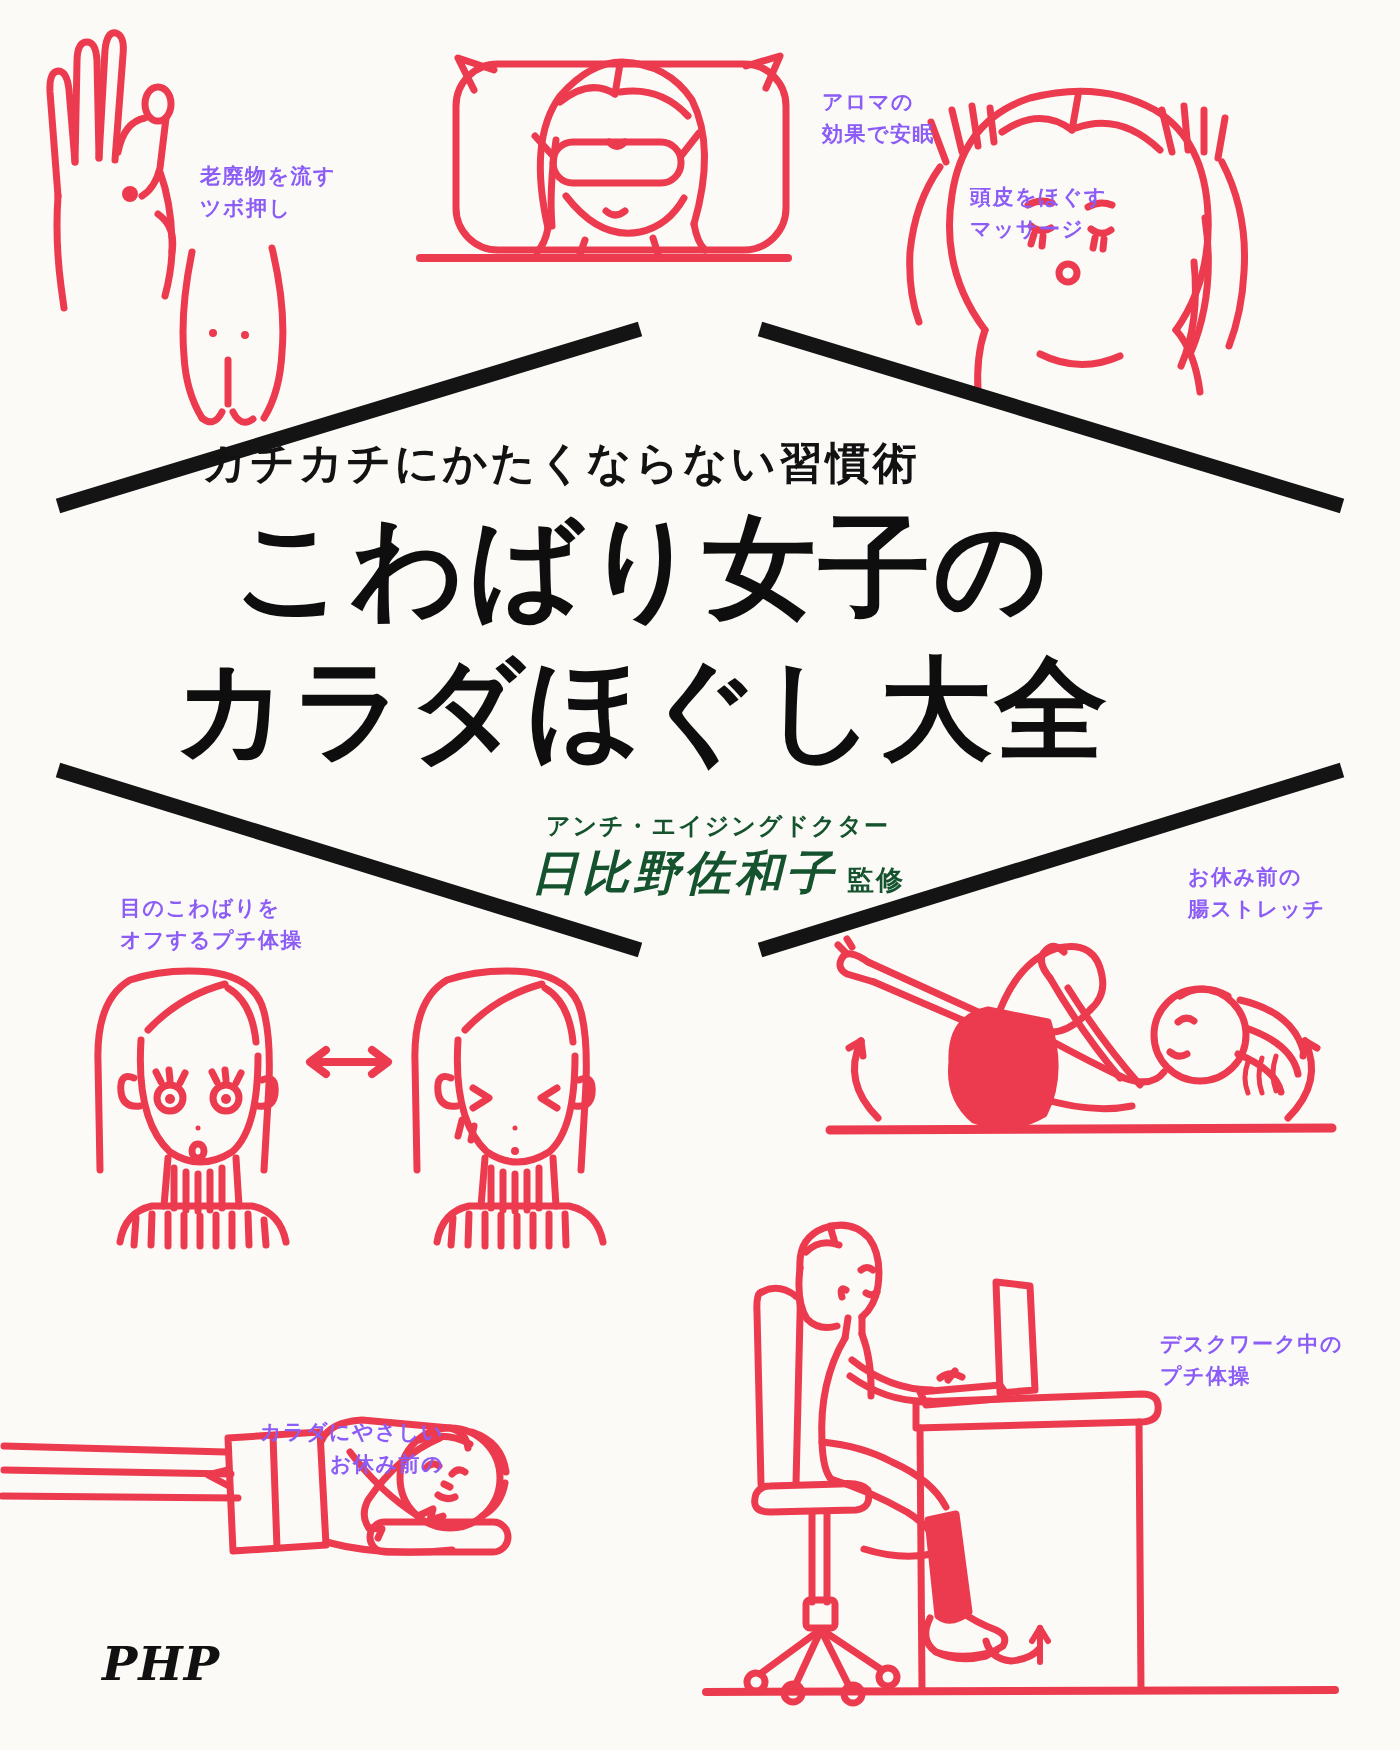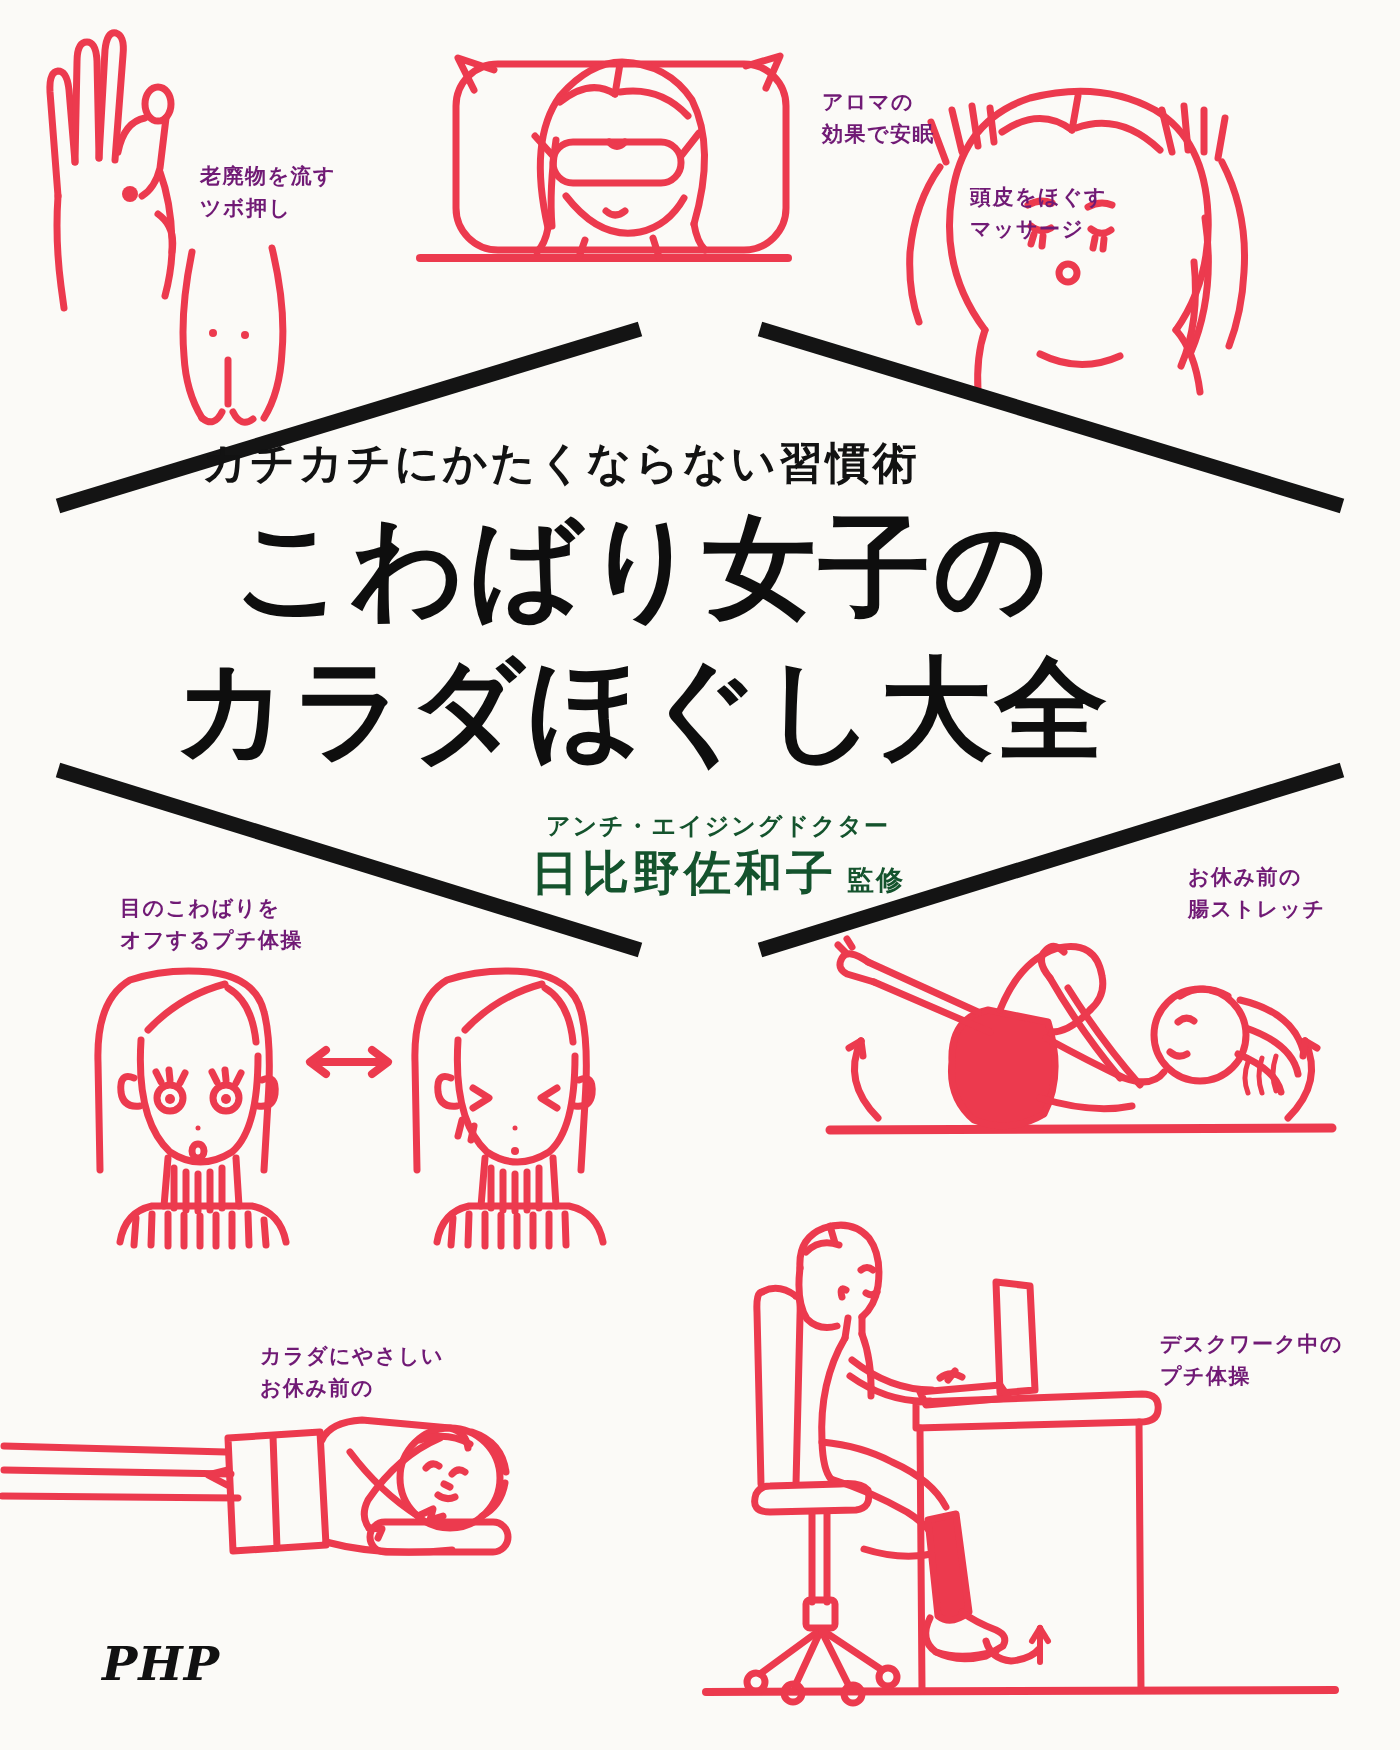--- a/index.html
+++ b/index.html
@@ -5,40 +5,40 @@
   html,body{margin:0;padding:0;background:#e8e8e8;}
   .cover{
     position:relative;width:1400px;height:1750px;overflow:hidden;
     background:#fbfaf7;
     font-family:"Liberation Sans","DejaVu Sans",sans-serif;
     color:#161616;
   }
   .art{position:absolute;left:0;top:0;width:1400px;height:1750px;}
   .tip-label{
     position:absolute;font-size:21px;line-height:1.5;font-weight:600;
-    letter-spacing:1.5px;color:#701a75;white-space:nowrap;
+    letter-spacing:1.5px;color:#8b5cf6;white-space:nowrap;
   }
   .tip-label span{display:block;}
   .tagline{
     position:absolute;top:434px;left:0;width:1122px;text-align:center;
     font-size:44px;font-weight:800;letter-spacing:3px;color:#121212;
   }
   .title-line{
     position:absolute;left:0;width:1284px;text-align:center;
     font-size:112px;font-weight:900;letter-spacing:3px;color:#0e0e0e;
     line-height:1.1;
   }
   .title-line.l1{top:506px;}
   .title-line.l2{top:648px;}
   .author{
     position:absolute;top:810px;left:718px;transform:translateX(-50%);
     text-align:center;white-space:nowrap;color:#14532d;
   }
   .author .role{display:block;font-size:24px;font-weight:700;letter-spacing:2px;}
-  .author .name{font-size:47px;font-weight:900;letter-spacing:4px;}
+  .author .name{font-size:47px;font-weight:900;letter-spacing:4px;font-style:italic;}
   .author .credit{font-size:27px;font-weight:700;margin-left:10px;letter-spacing:2px;}
   .publisher{
     position:absolute;left:102px;top:1602px;
     font-family:"DejaVu Serif","Liberation Serif",serif;
     font-style:italic;font-weight:900;font-size:47px;letter-spacing:1px;color:#111;margin-top:34px;
   }
 </style>
 </head>
 <body>
 
@@ -333,21 +333,21 @@
   <div class="tip-label" style="left:120px;top:892px;">
     <span>目のこわばりを</span>
     <span>オフするプチ体操</span>
   </div>
 
   <div class="tip-label" style="left:1188px;top:861px;">
     <span>お休み前の</span>
     <span>腸ストレッチ</span>
   </div>
 
-  <div class="tip-label" style="left:260px;top:1340px;">
+  <div class="tip-label" style="left:260px;top:1416px;text-align:right;">
     <span>カラダにやさしい</span>
     <span>お休み前の</span>
   </div>
 
   <div class="tip-label" style="left:1160px;top:1328px;">
     <span>デスクワーク中の</span>
     <span>プチ体操</span>
   </div>
 
   <div class="tagline">カチカチにかたくならない習慣術</div>

